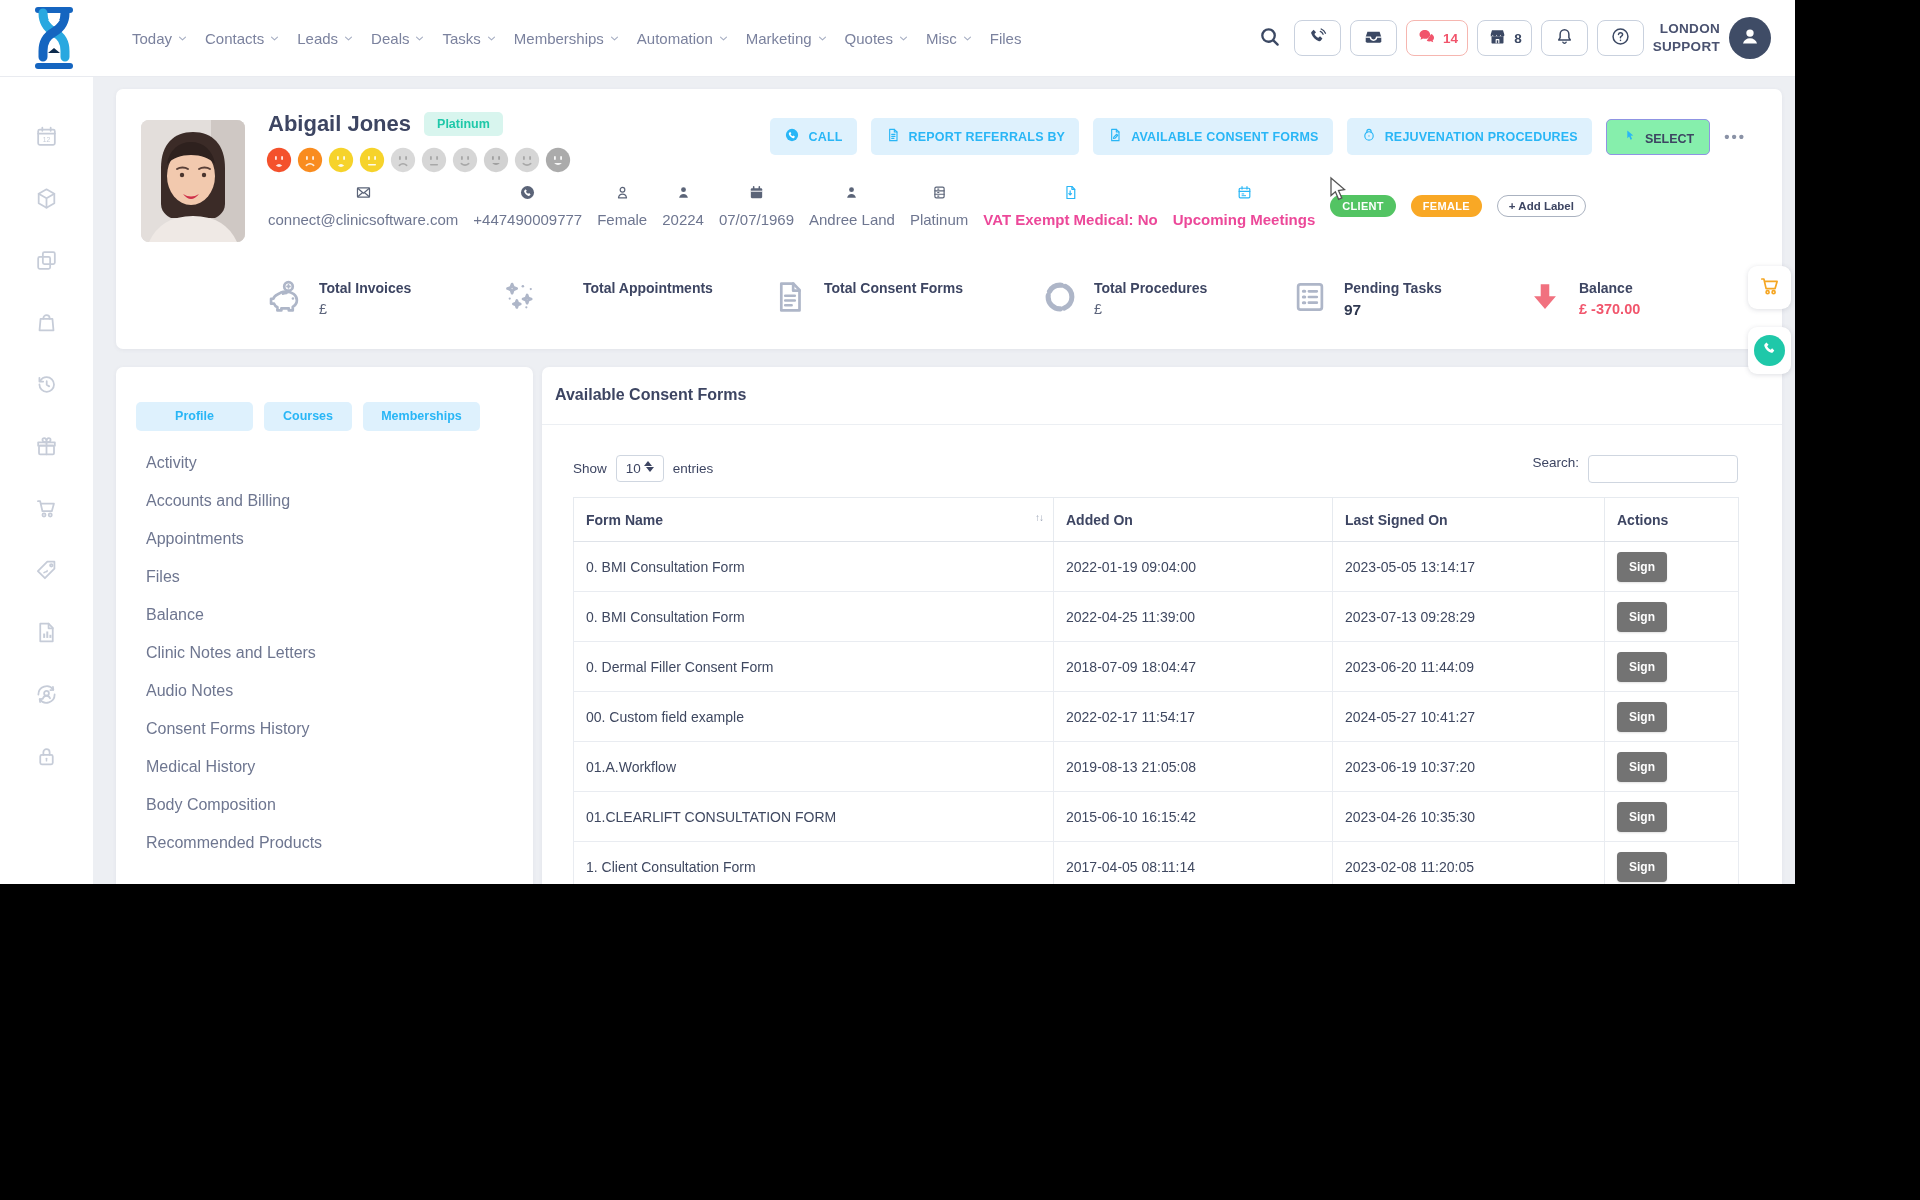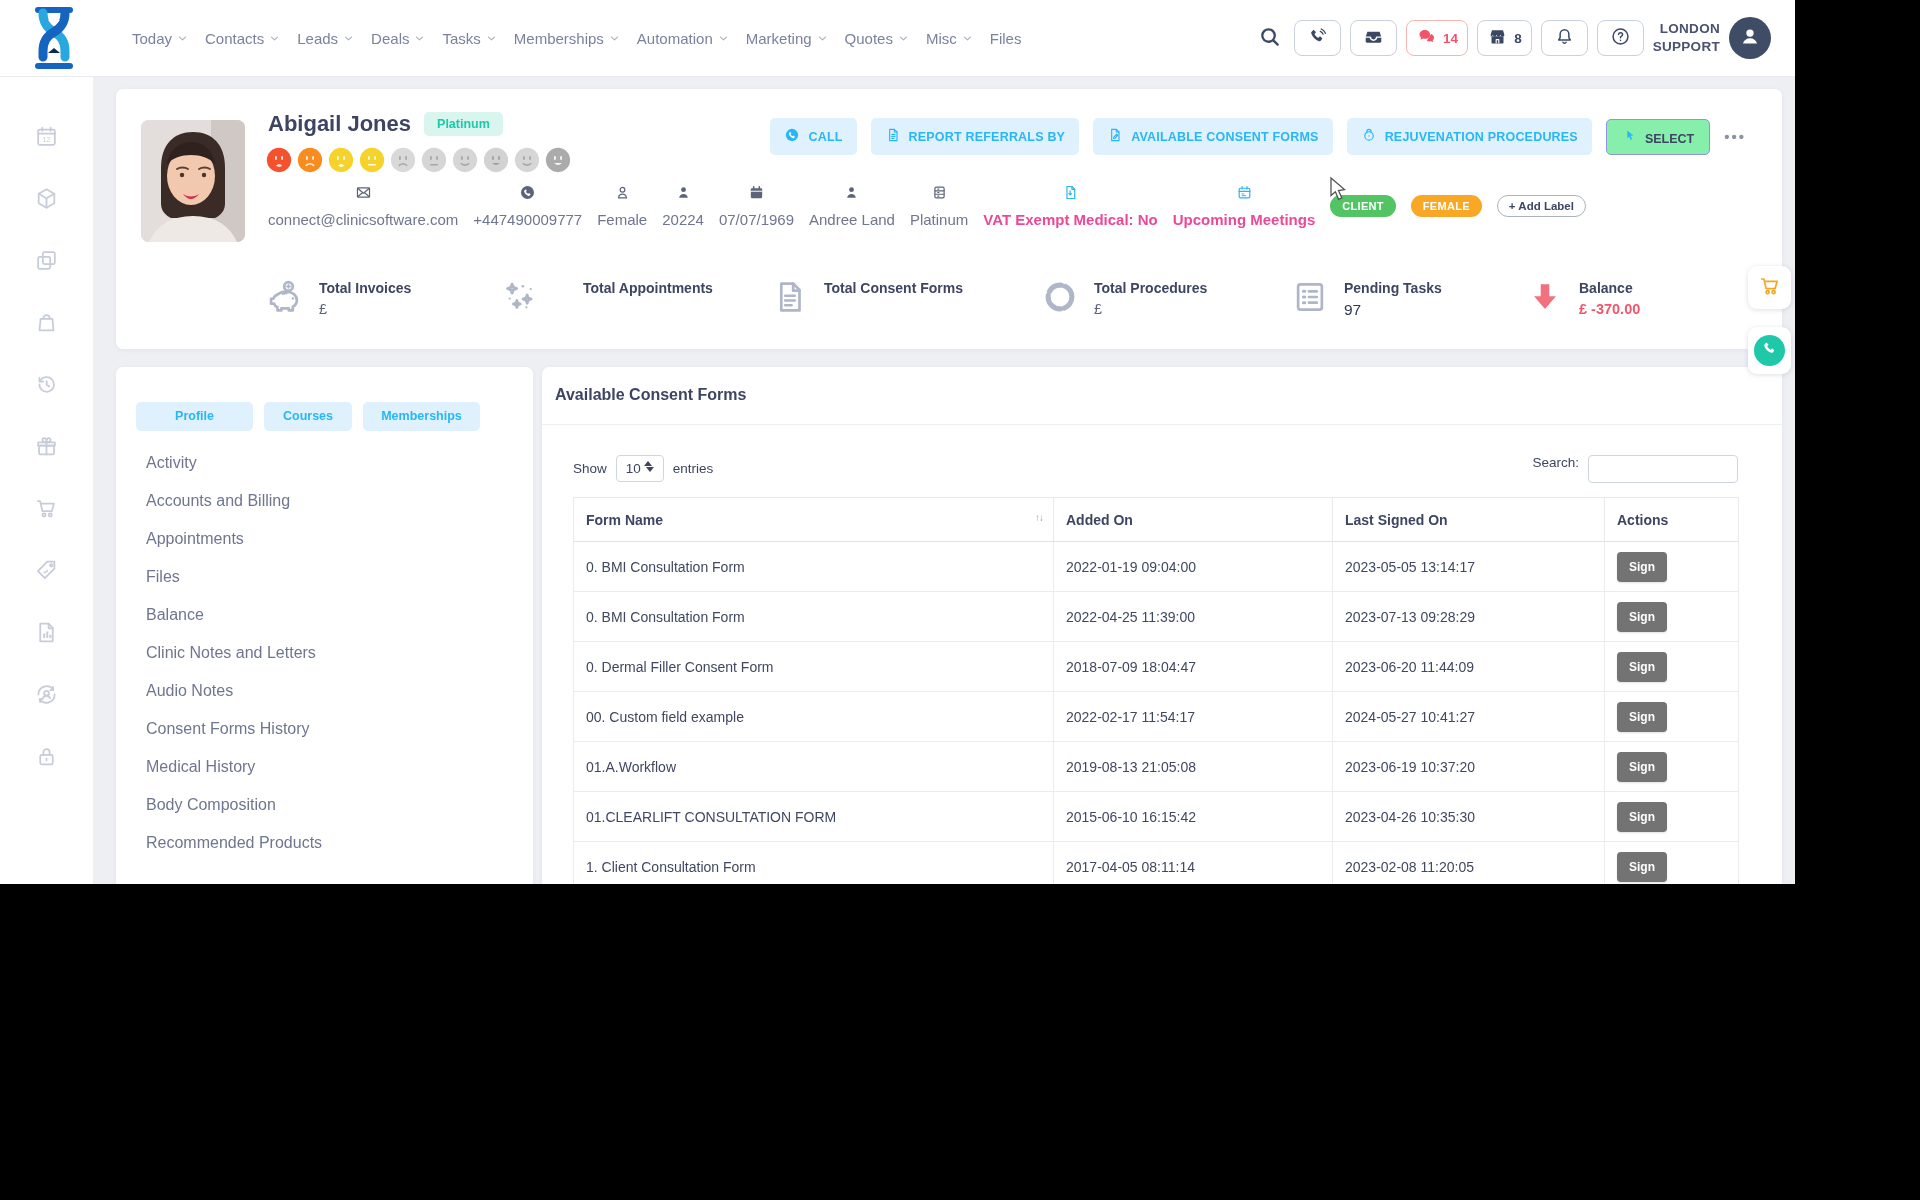--- a/index.html
+++ b/index.html
@@ -48,21 +48,21 @@
   .action-btn{background:#def1fd;color:#29b6f6;font-size:12.5px;font-weight:700;padding:9px 14px;border-radius:5px;display:flex;align-items:center;gap:8px;letter-spacing:.2px;cursor:pointer;white-space:nowrap;}
   .action-btn svg{width:16px;height:16px;}
   .select-btn{background:#86efac;border:1.4px solid #8f94e3;color:#3d4562;font-size:12.5px;font-weight:700;padding:8px 15px;border-radius:5px;display:flex;align-items:flex-end;gap:8px;cursor:pointer;}
   .select-btn svg{width:15px;height:15px;color:#29b6f6;}
   .more-dots{color:#8a92a6;font-size:15px;letter-spacing:2px;font-weight:700;cursor:pointer;}
   .stat{position:absolute;top:189px;display:flex;gap:15px;}
   .stat-icon{color:#aeb6c8;}
   .stat-icon svg{width:38px;height:38px;}
   .stat-label{font-size:14px;font-weight:700;color:#3d4562;margin-top:2px;}
   .stat-value{font-size:14.5px;color:#5d657c;margin-top:5px;min-height:17px;}
-  .stat-value.bold{font-weight:400;color:#2f3850;font-size:15.5px;}
+  .stat-value.bold{font-weight:700;color:#2f3850;font-size:15.5px;}
   .stat-value.neg{color:#f1556c;font-weight:600;}
 
   
   .panel-card{left:116px;top:367px;width:417px;height:600px;}
   .tabs{position:absolute;left:20px;top:35px;display:flex;gap:11px;}
   .tab{background:#def1fd;color:#29b6f6;font-size:12.5px;font-weight:600;height:29px;line-height:29px;text-align:center;border-radius:5px;cursor:pointer;}
   .menu{position:absolute;left:30px;top:77px;right:20px;}
   .menu-item{font-size:16px;color:#6e7690;height:38px;display:flex;align-items:center;cursor:pointer;}
 
   

